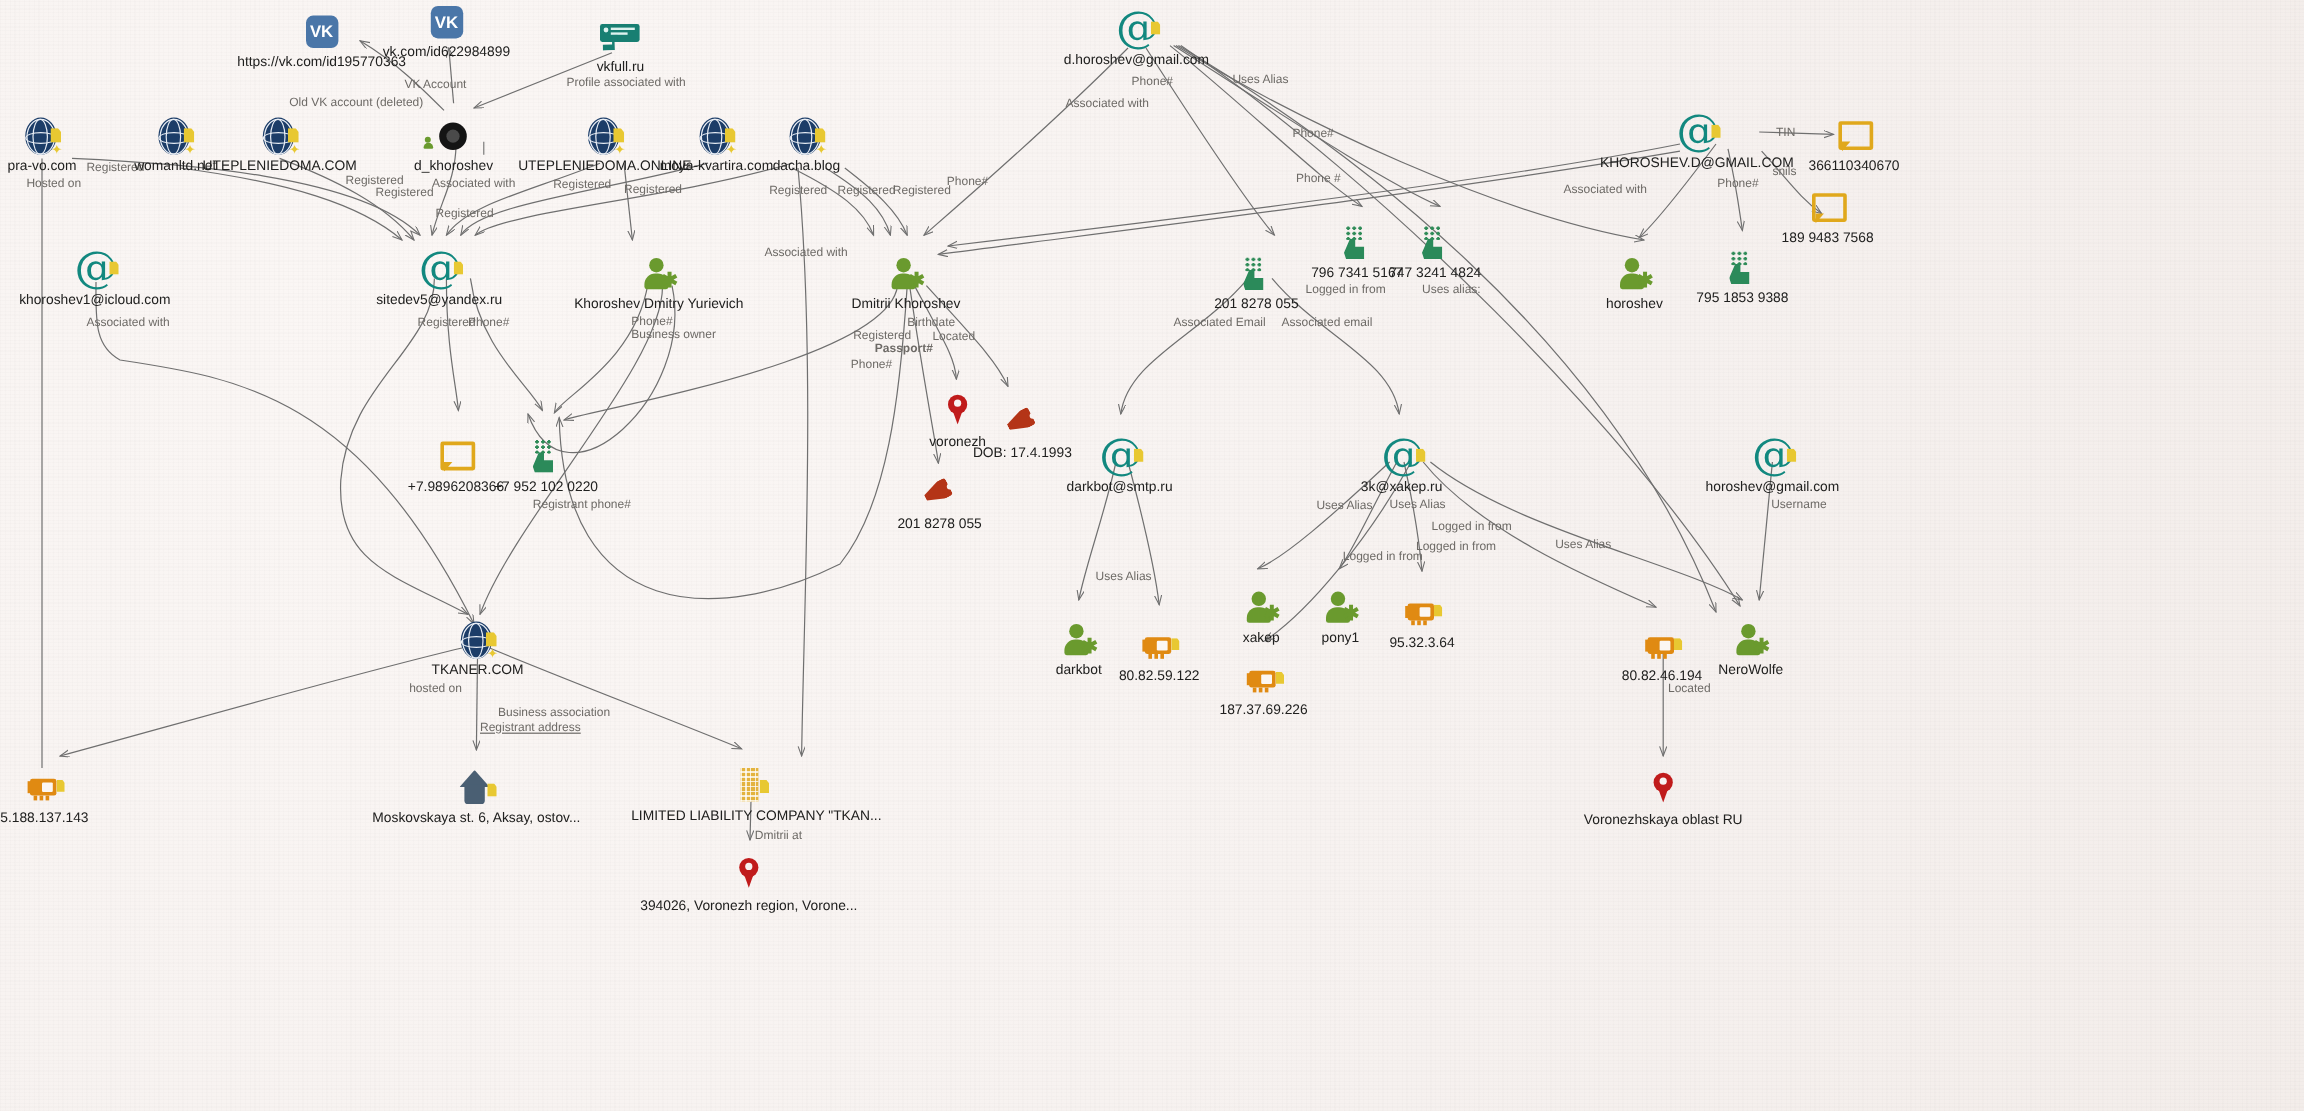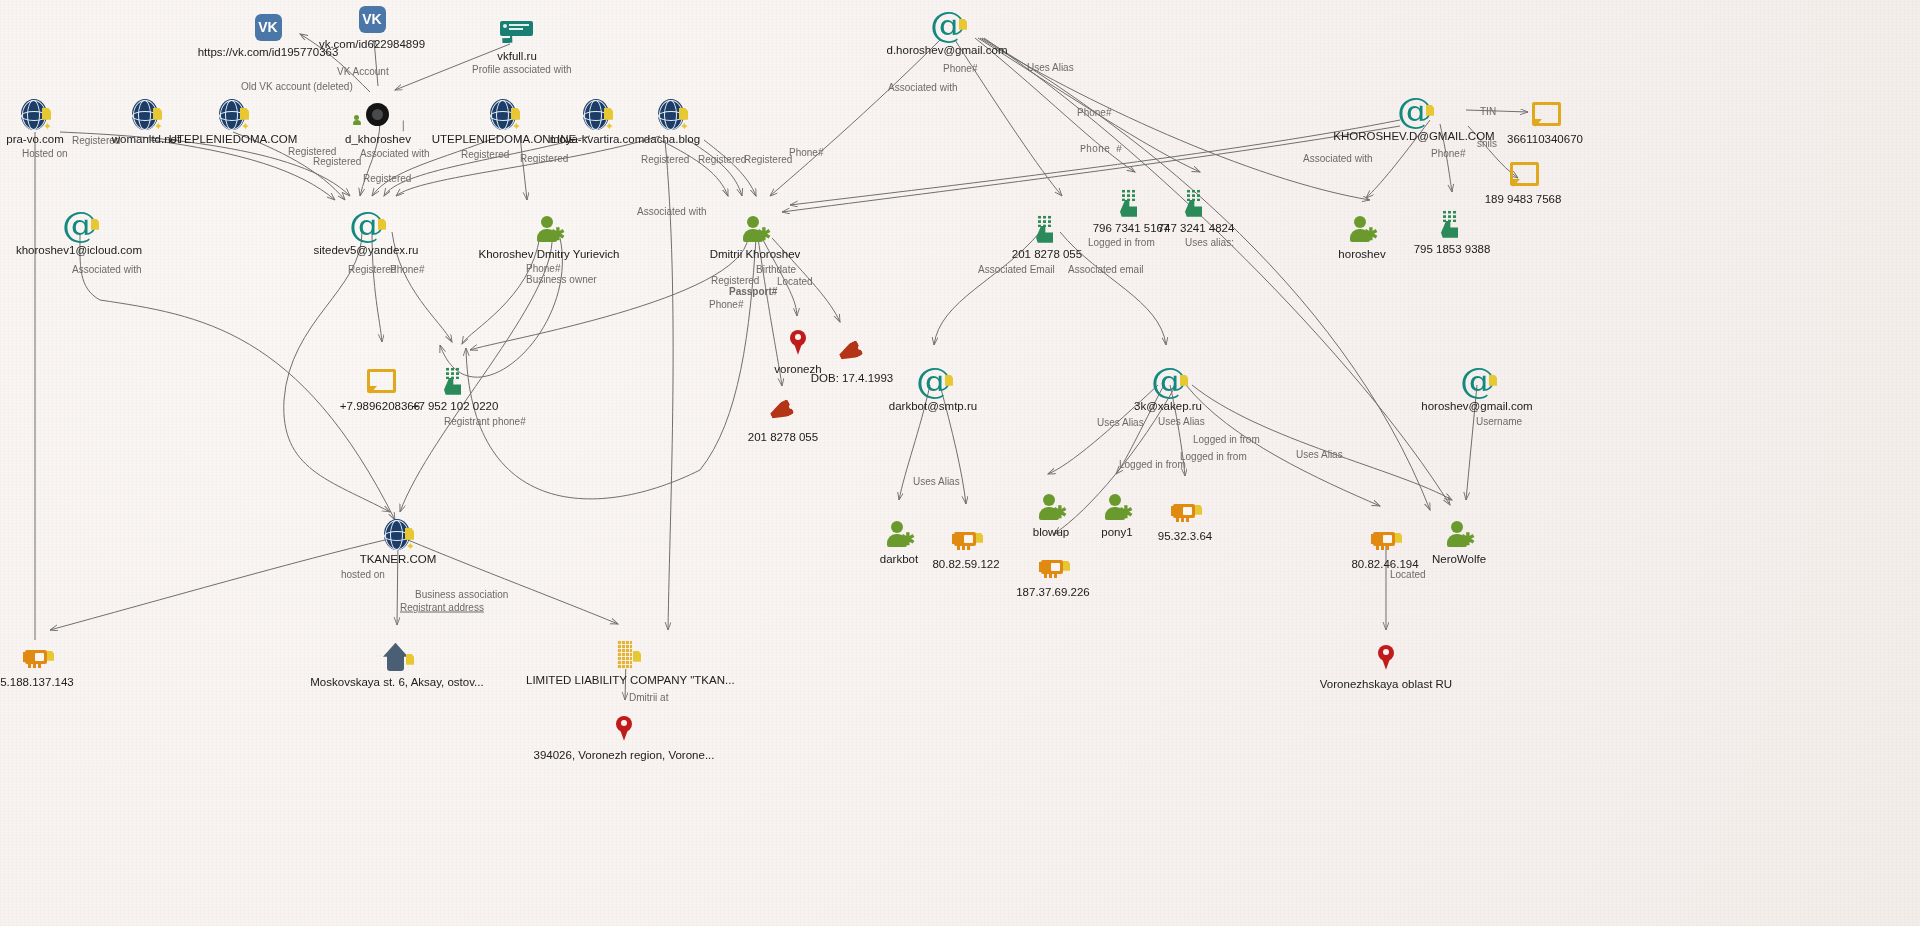--- a/index.html
+++ b/index.html
@@ -321,21 +321,21 @@
       <div class="edge-label" style="left: 288px; top: 151px;">Registered</div>
       <div class="edge-label" style="left: 313px; top: 161px;">Registered</div>
       <div class="edge-label" style="left: 363px; top: 178px;">Registered</div>
       <div class="edge-label" style="left: 360px; top: 153px;">Associated with</div>
       <div class="edge-label" style="left: 461px; top: 154px;">Registered</div>
       <div class="edge-label" style="left: 520px; top: 158px;">Registered</div>
       <div class="edge-label" style="left: 641px; top: 159px;">Registered</div>
       <div class="edge-label" style="left: 698px; top: 159px;">Registered</div>
       <div class="edge-label" style="left: 744px; top: 159px;">Registered</div>
       <div class="edge-label" style="left: 789px; top: 152px;">Phone#</div>
-      <div class="edge-label" style="left: 1080px; top: 149px; font-family: Liberation Mono, monospace;">Phone #</div>
+      <div class="edge-label" style="left: 1080px; top: 149px;">Phone #</div>
       <div class="edge-label" style="left: 1431px; top: 153px;">Phone#</div>
       <div class="edge-label" style="left: 1303px; top: 158px;">Associated with</div>
       <div class="edge-label" style="left: 1477px; top: 143px;">snils</div>
       <div class="edge-label" style="left: 22px; top: 153px;">Hosted on</div>
       <div class="edge-label" style="left: 637px; top: 211px;">Associated with</div>
       <div class="edge-label" style="left: 1088px; top: 242px;">Logged in from</div>
       <div class="edge-label" style="left: 1185px; top: 242px;">Uses alias:</div>
       <div class="edge-label" style="left: 72px; top: 269px;">Associated with</div>
       <div class="edge-label" style="left: 348px; top: 269px;">Registered</div>
       <div class="edge-label" style="left: 390px; top: 269px;">Phone#</div>
@@ -486,21 +486,21 @@
       <div class="node" style="left: 1168px; top: 362px;">
         <span class="glyph"><span class="ico ico-at">@<span class="pg"></span></span></span>
         <span class="label">3k@xakep.ru</span>
       </div>
       <div class="node" style="left: 1477px; top: 362px;">
         <span class="glyph"><span class="ico ico-at">@<span class="pg"></span></span></span>
         <span class="label">horoshev@gmail.com</span>
       </div>
       <div class="node" style="left: 1051px; top: 488px;">
         <span class="glyph"><span class="ico ico-person"><span class="head"></span><span class="body"></span><span class="ast">✱</span></span></span>
-        <span class="label">blowup</span>
+        <span class="label">xakep</span>
       </div>
       <div class="node" style="left: 1117px; top: 488px;">
         <span class="glyph"><span class="ico ico-person"><span class="head"></span><span class="body"></span><span class="ast">✱</span></span></span>
         <span class="label">pony1</span>
       </div>
       <div class="node" style="left: 1185px; top: 492px;">
         <span class="glyph"><span class="ico ico-server"><span class="ear"></span><span class="bd"></span><span class="sc"></span><span class="pin1"></span><span class="pin2"></span><span class="pin3"></span><span class="pg"></span></span></span>
         <span class="label">95.32.3.64</span>
       </div>
       <div class="node" style="left: 899px; top: 515px;">

